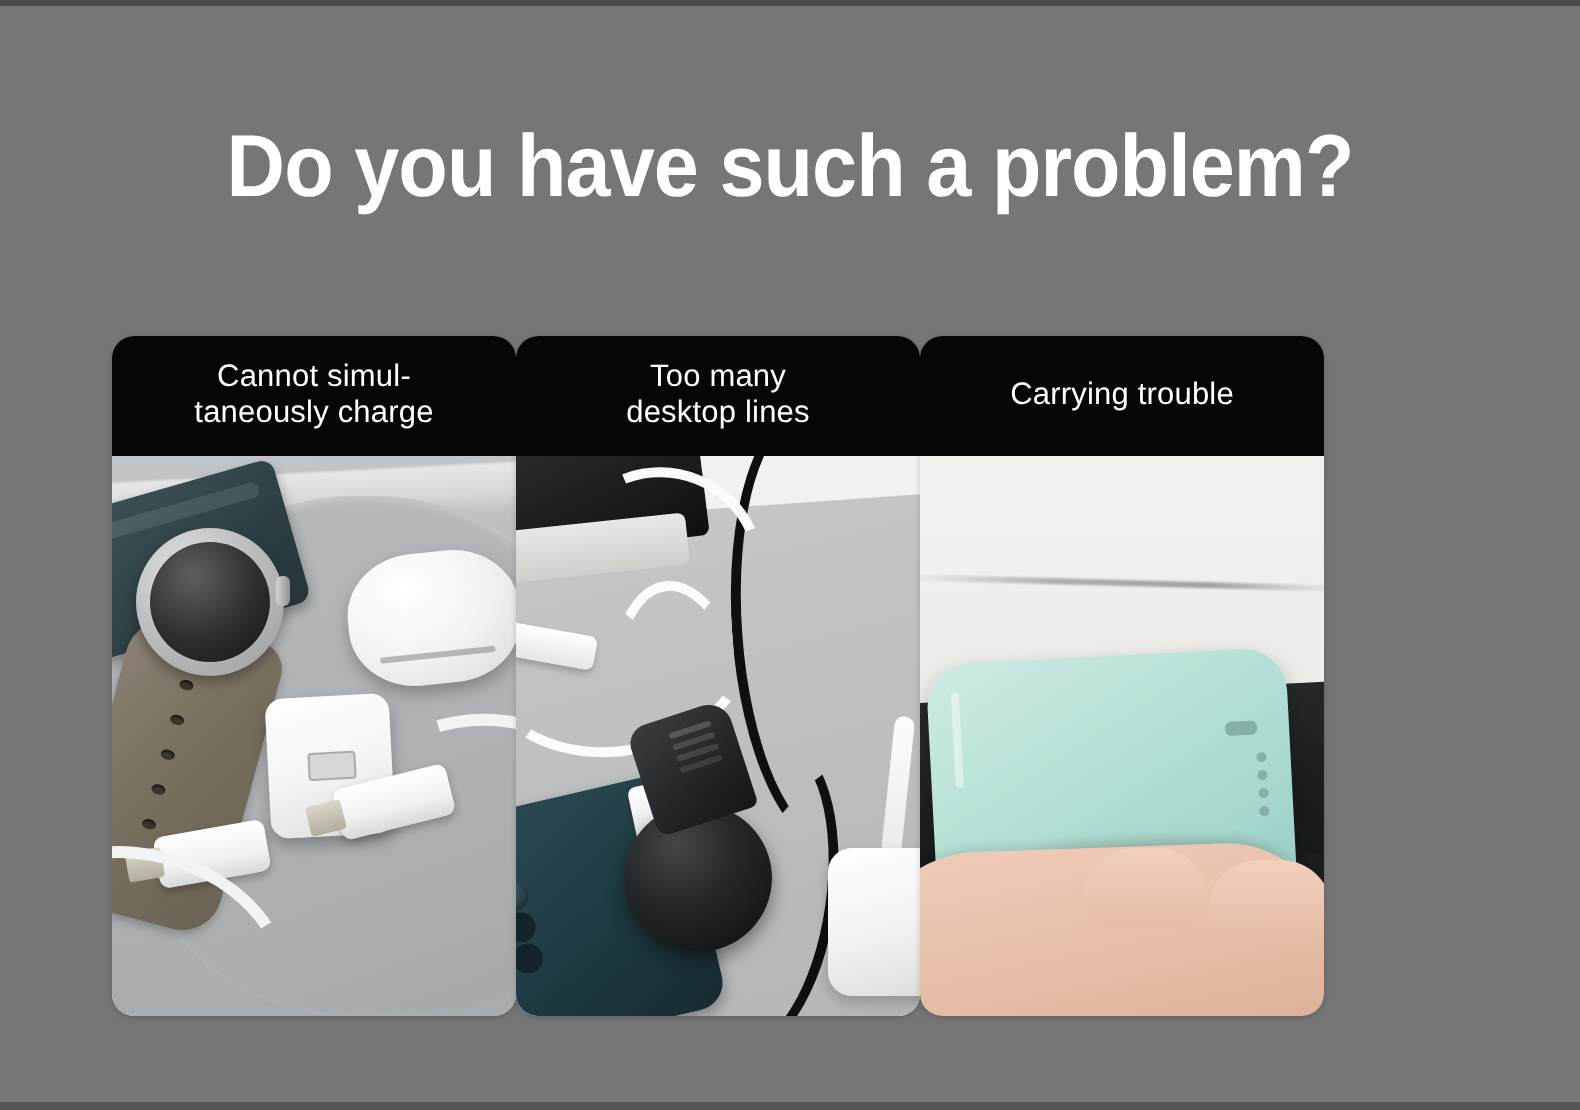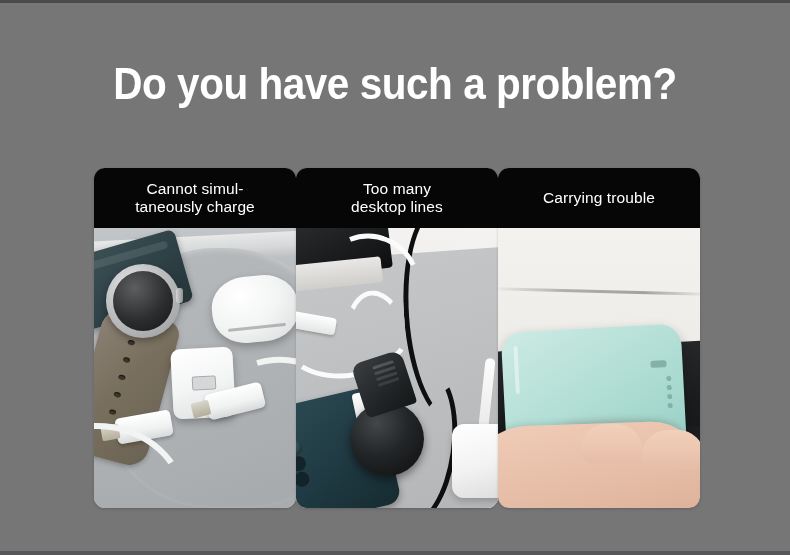--- a/index.html
+++ b/index.html
@@ -50,21 +50,21 @@
   }
 
   
   .cards {
     position: absolute;
     left: 56px;
     top: 168px;
     width: 682px;
     height: 340px;
     display: flex;
-    justify-content: center;
+    justify-content: flex-start;
   }
   .card {
     width: 202px;
     height: 340px;
     border-radius: 11px;
     overflow: hidden;
     position: relative;
     background: #c9c9c9;
     box-shadow: 0 1px 3px rgba(0,0,0,0.18);
   }

